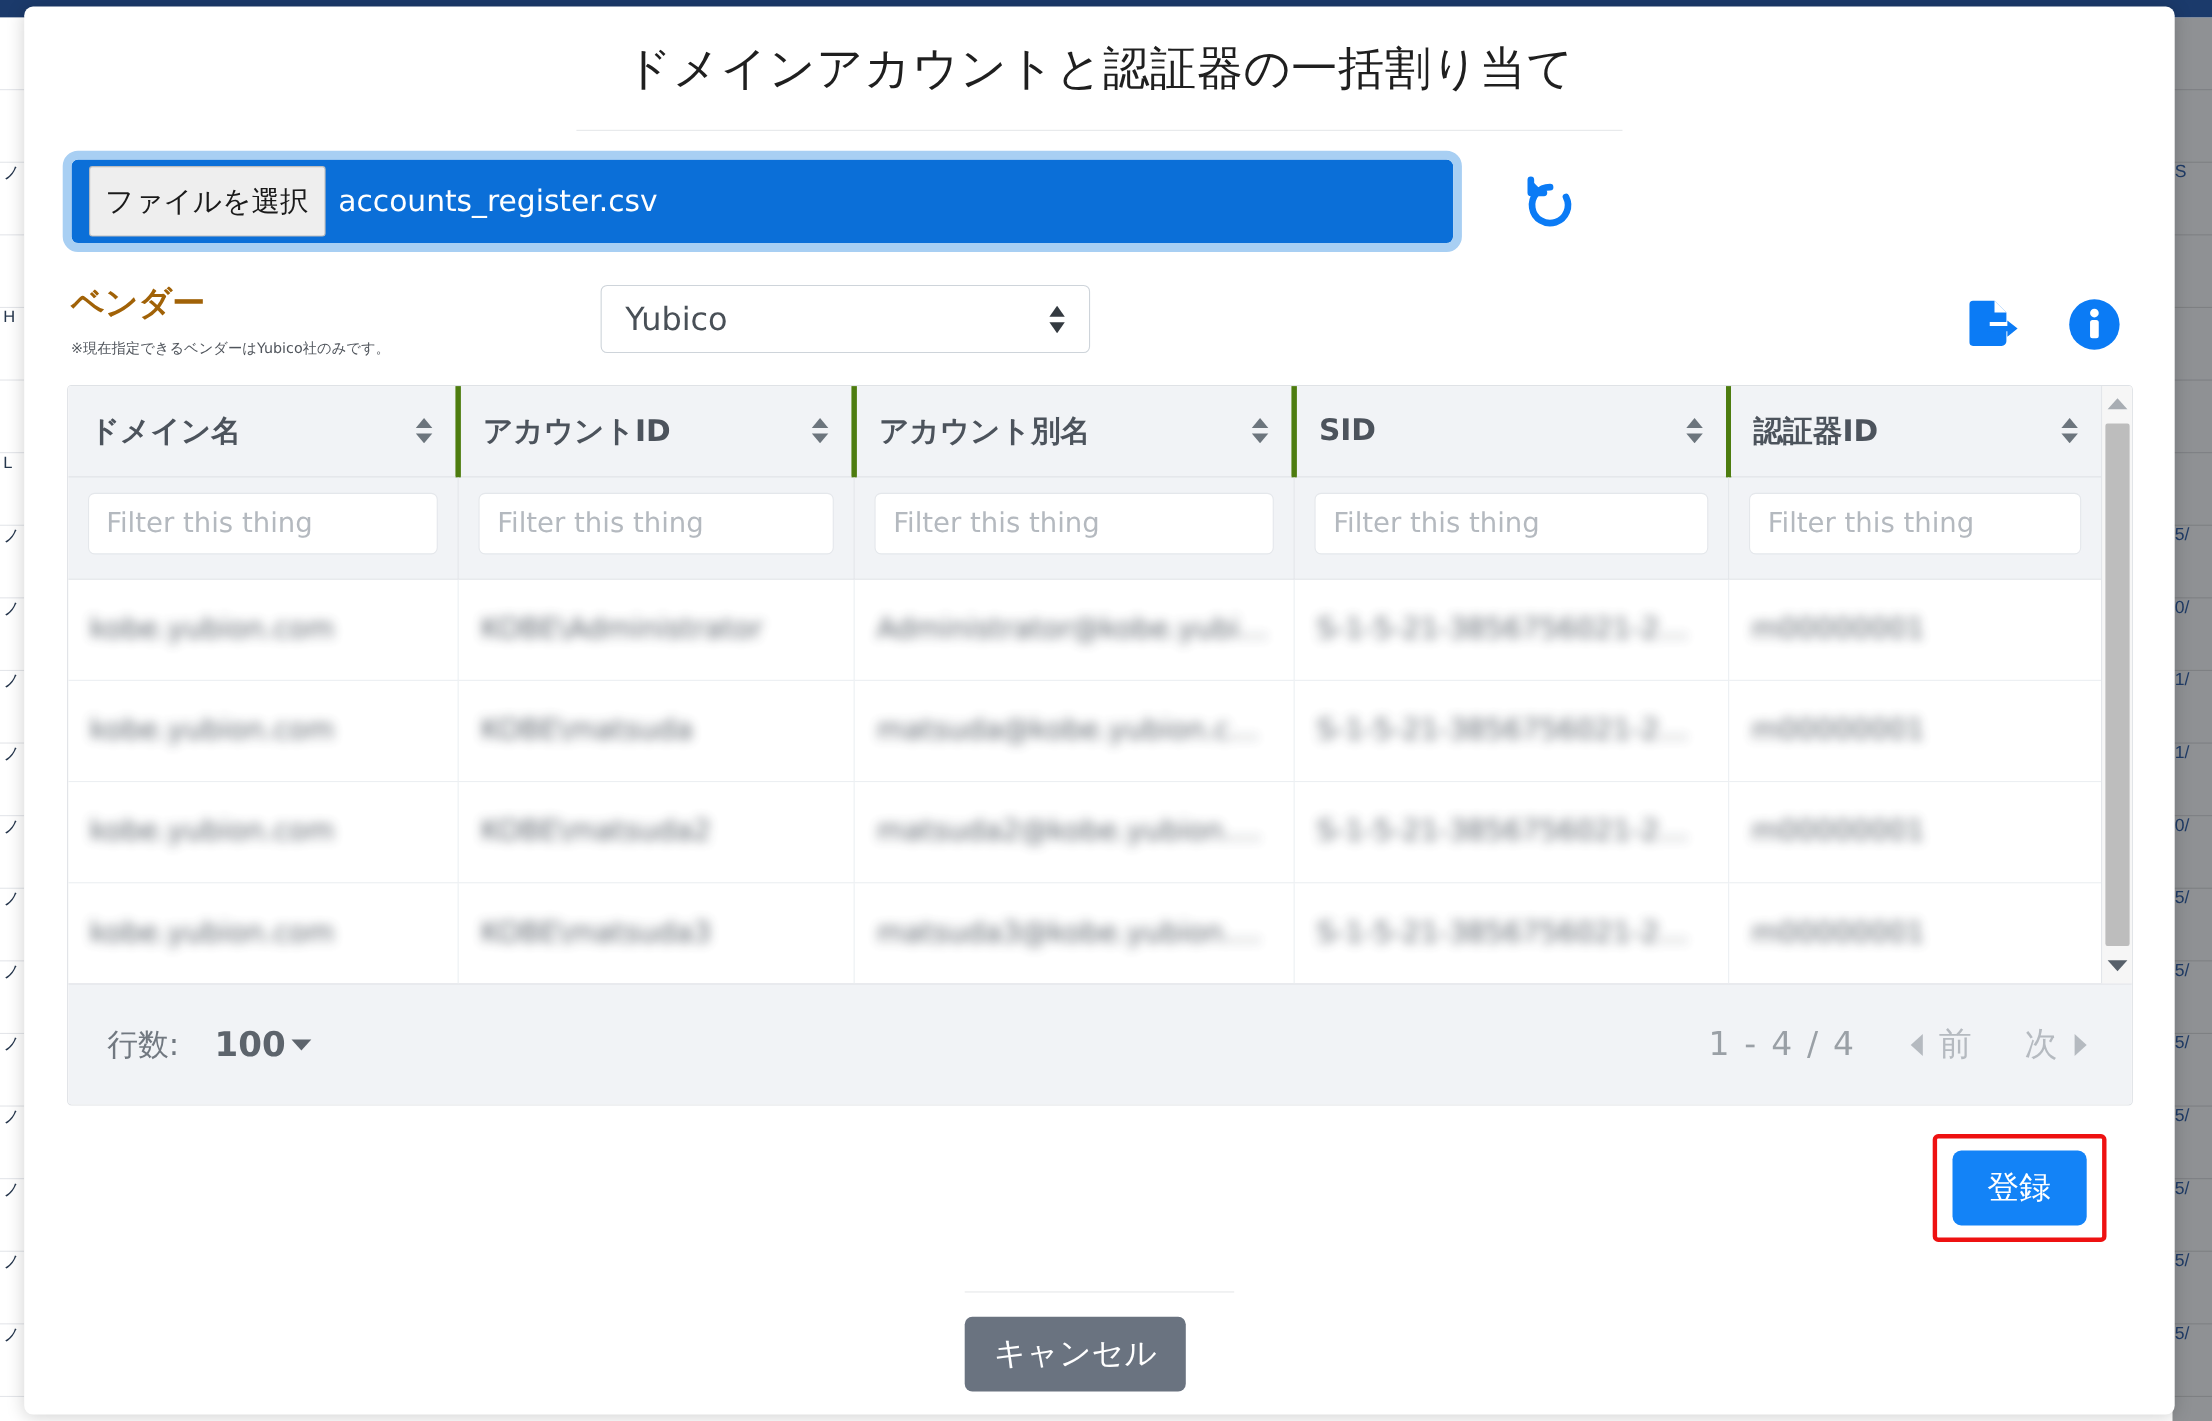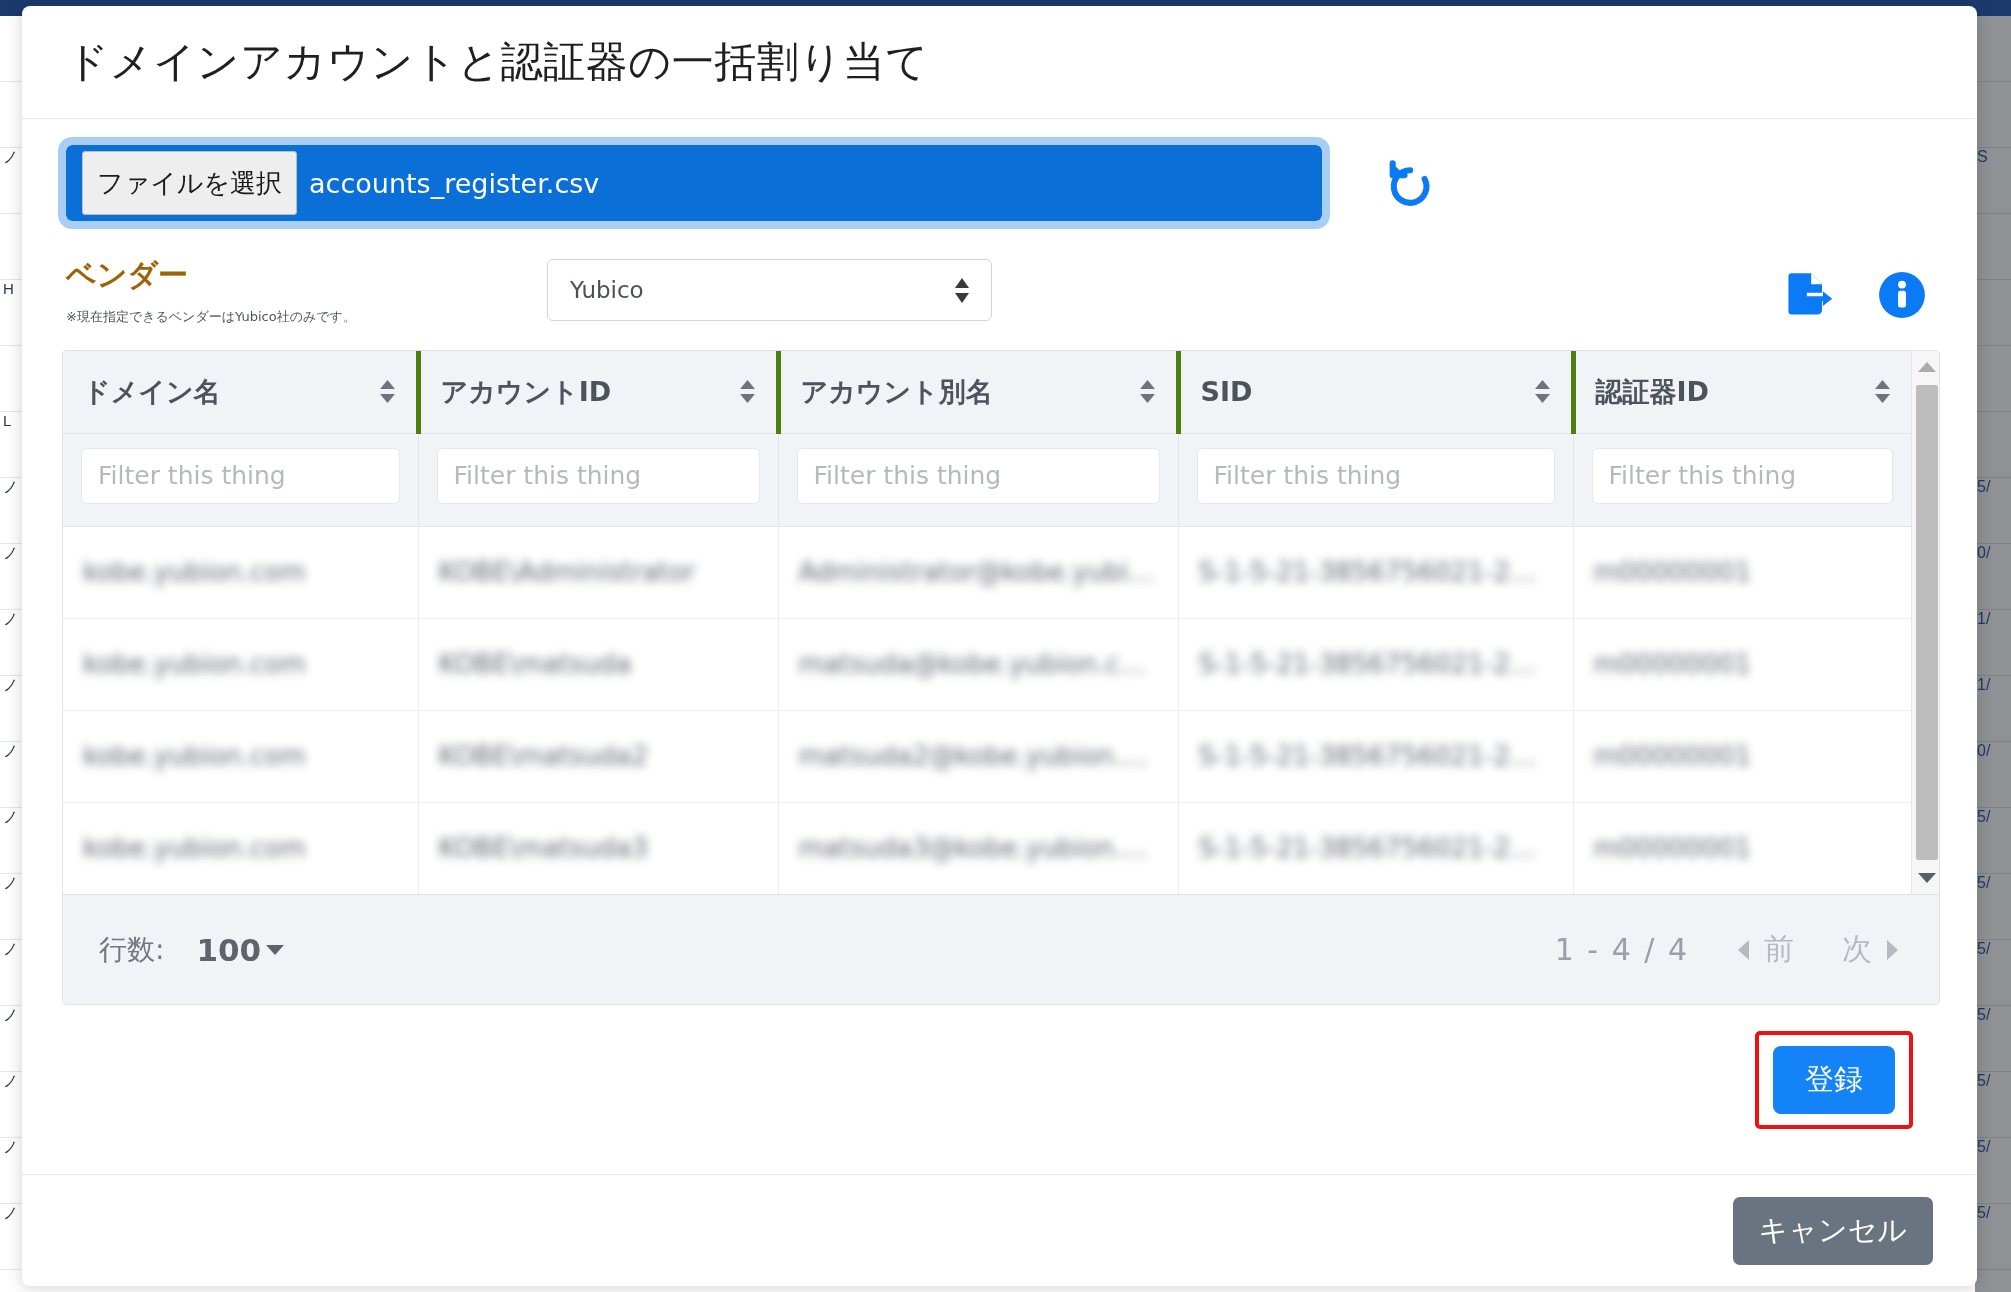--- a/index.html
+++ b/index.html
@@ -40,20 +40,21 @@
   
   .modal {
     position: absolute;
     left: 22px; top: 6px;
     width: 1955px; height: 1280px;
     background: #ffffff;
     border-radius: 8px;
     box-shadow: 0 2px 16px rgba(0,0,0,.18);
     display: flex; flex-direction: column;
     overflow: hidden;
+    align-items: center;
   }
   .modal-header {
     height: 113px;
     display: flex; align-items: center;
     padding: 0 44px;
     border-bottom: 1px solid #e6e8ea;
     flex: 0 0 auto;
   }
   .modal-title {
     font-size: 42px;
@@ -112,21 +113,21 @@
   .vendor-note {
     font-size: 13px; color: #50555c; margin-top: 12px;
     font-family: "DejaVu Sans", sans-serif;
   }
   .vendor-select {
     width: 445px; height: 62px;
     border: 1px solid #ced4da; border-radius: 6px;
     background: #fff;
     display: flex; align-items: center; justify-content: space-between;
     padding: 0 20px 0 22px;
-    font-size: 23px; color: #495057;
+    font-size: 29px; color: #495057;
     font-family: "DejaVu Sans", sans-serif;
     cursor: pointer; margin-top: 4px;
   }
   .select-arrows { display: flex; flex-direction: column; gap: 3px; }
   .vendor-icons {
     position: absolute; right: 10px; top: 14px;
     display: flex; align-items: center; gap: 42px;
   }
   .icon-btn { cursor: pointer; display:flex; align-items:center; }
 

